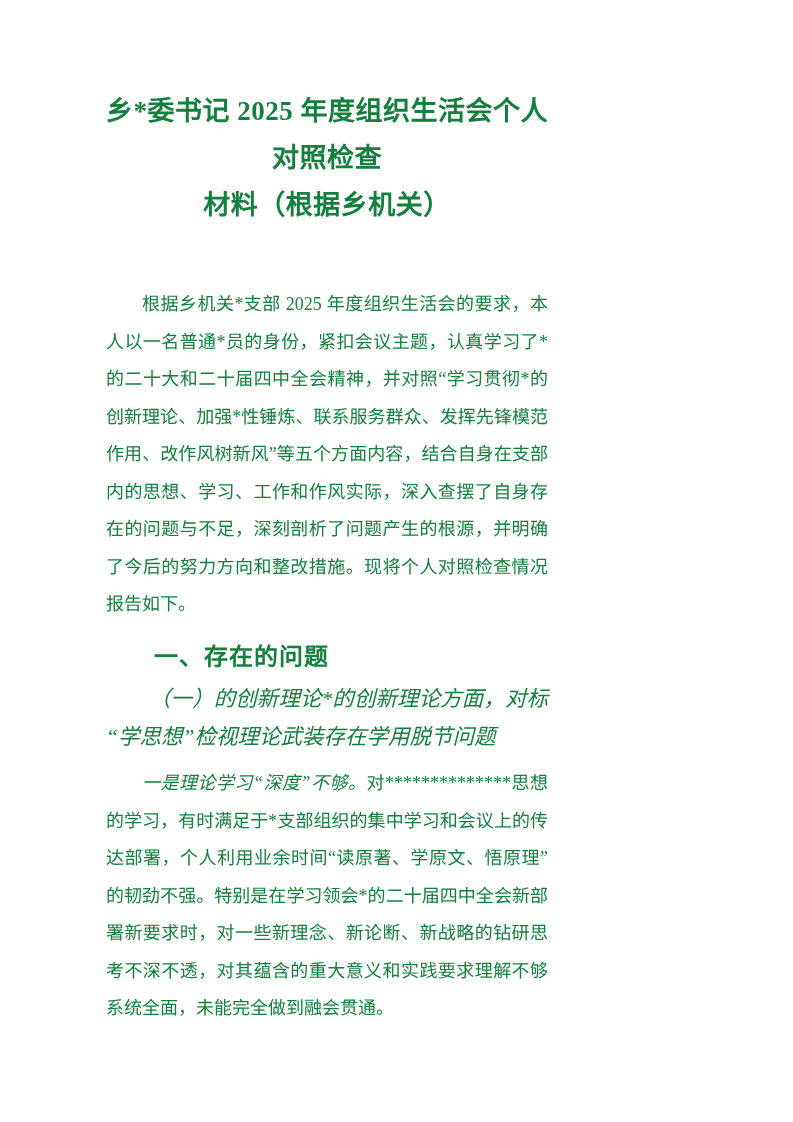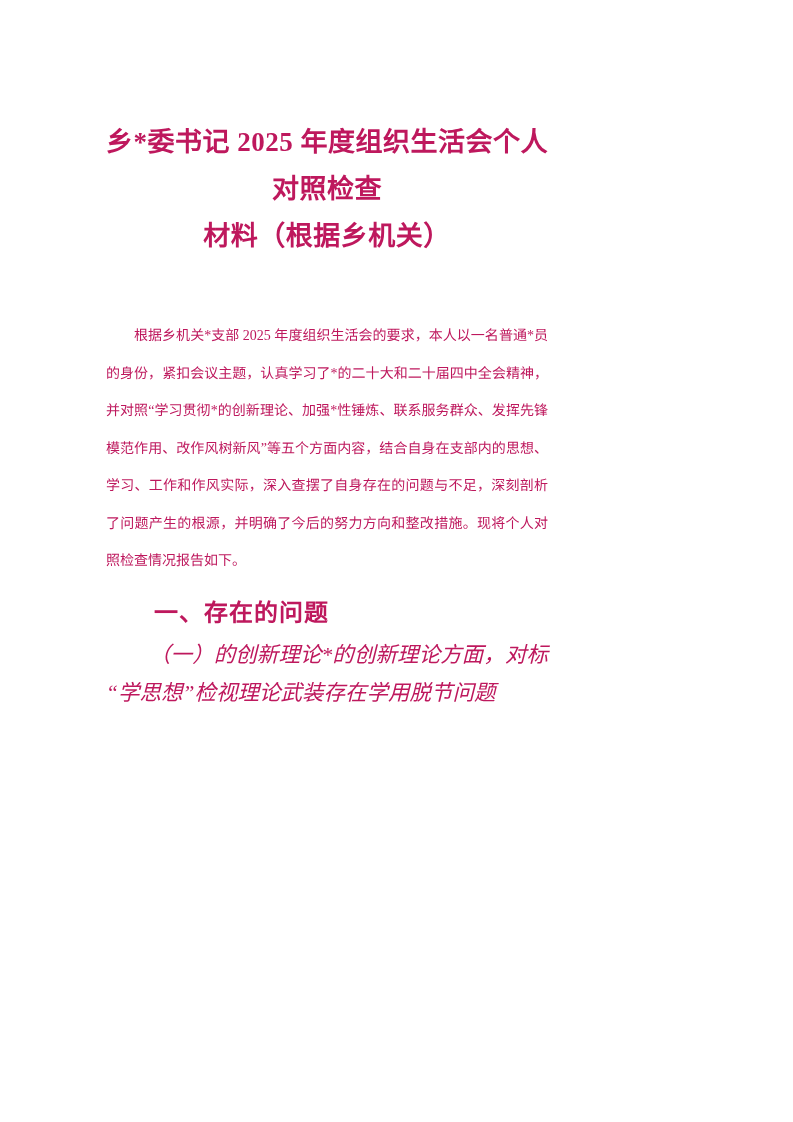--- a/index.html
+++ b/index.html
@@ -5,38 +5,38 @@
   html, body {
     margin: 0;
     padding: 0;
     background: #ffffff;
   }
   .page {
     position: relative;
     width: 652px;
     height: 1122px;
     background: #ffffff;
-    color: #be185d;
+    color: #15803d;
     box-sizing: border-box;
-    padding: 119px 104px 0 106px;
+    padding: 88px 104px 0 106px;
     overflow: hidden;
     font-family: "Liberation Serif", serif;
   }
   .doc-title {
     font-family: "Liberation Serif", serif;
     font-weight: bold;
     font-size: 27px;
     line-height: 47px;
     text-align: center;
     margin: 0;
     letter-spacing: 0.5px;
   }
   .body-para {
     font-family: "Liberation Serif", serif;
-    font-size: 14px;
+    font-size: 18px;
     line-height: 37.5px;
     text-align: justify;
     text-indent: 2em;
     margin: 0;
   }
   .intro-para {
     margin-top: 57px;
   }
   .section-heading {
     font-family: "Liberation Sans", sans-serif;
@@ -73,14 +73,15 @@
     <span style="display:block">乡*委书记 2025 年度组织生活会个人对照检查</span>
     <span style="display:block">材料（根据乡机关）</span>
   </h1>
 
   <p class="body-para intro-para">根据乡机关*支部 2025 年度组织生活会的要求，本人以一名普通*员的身份，紧扣会议主题，认真学习了*的二十大和二十届四中全会精神，并对照“学习贯彻*的创新理论、加强*性锤炼、联系服务群众、发挥先锋模范作用、改作风树新风”等五个方面内容，结合自身在支部内的思想、学习、工作和作风实际，深入查摆了自身存在的问题与不足，深刻剖析了问题产生的根源，并明确了今后的努力方向和整改措施。现将个人对照检查情况报告如下。</p>
 
   <h2 class="section-heading">一、存在的问题</h2>
 
   <h3 class="sub-heading">（一）的创新理论*的创新理论方面，对标“学思想”检视理论武装存在学用脱节问题</h3>
 
+  <p class="body-para item-para"><span class="item-lead">一是理论学习“深度”不够。</span><span>对**************思想的学习，有时满足于*支部组织的集中学习和会议上的传达部署，个人利用业余时间“读原著、学原文、悟原理”的韧劲不强。特别是在学习领会*的二十届四中全会新部署新要求时，对一些新理念、新论断、新战略的钻研思考不深不透，对其蕴含的重大意义和实践要求理解不够系统全面，未能完全做到融会贯通。</span></p>
 
 </div>
 
 </body></html>

